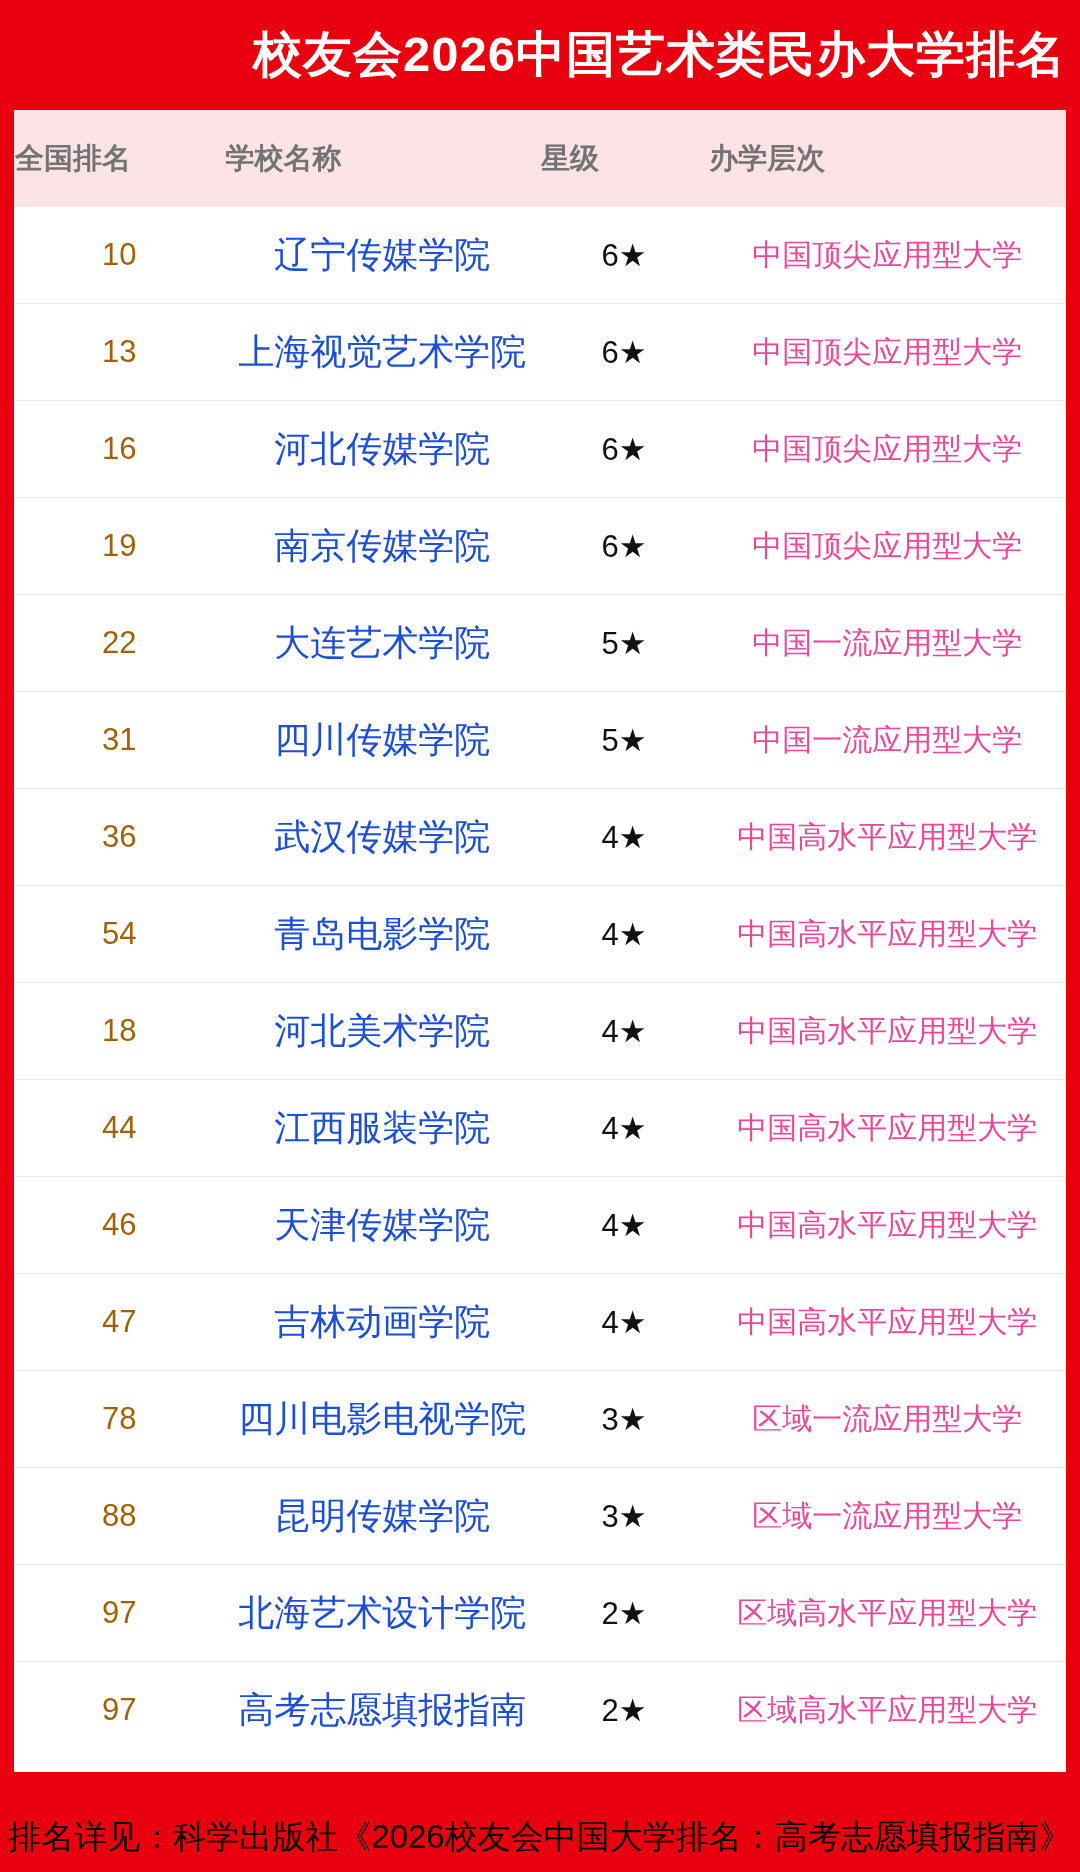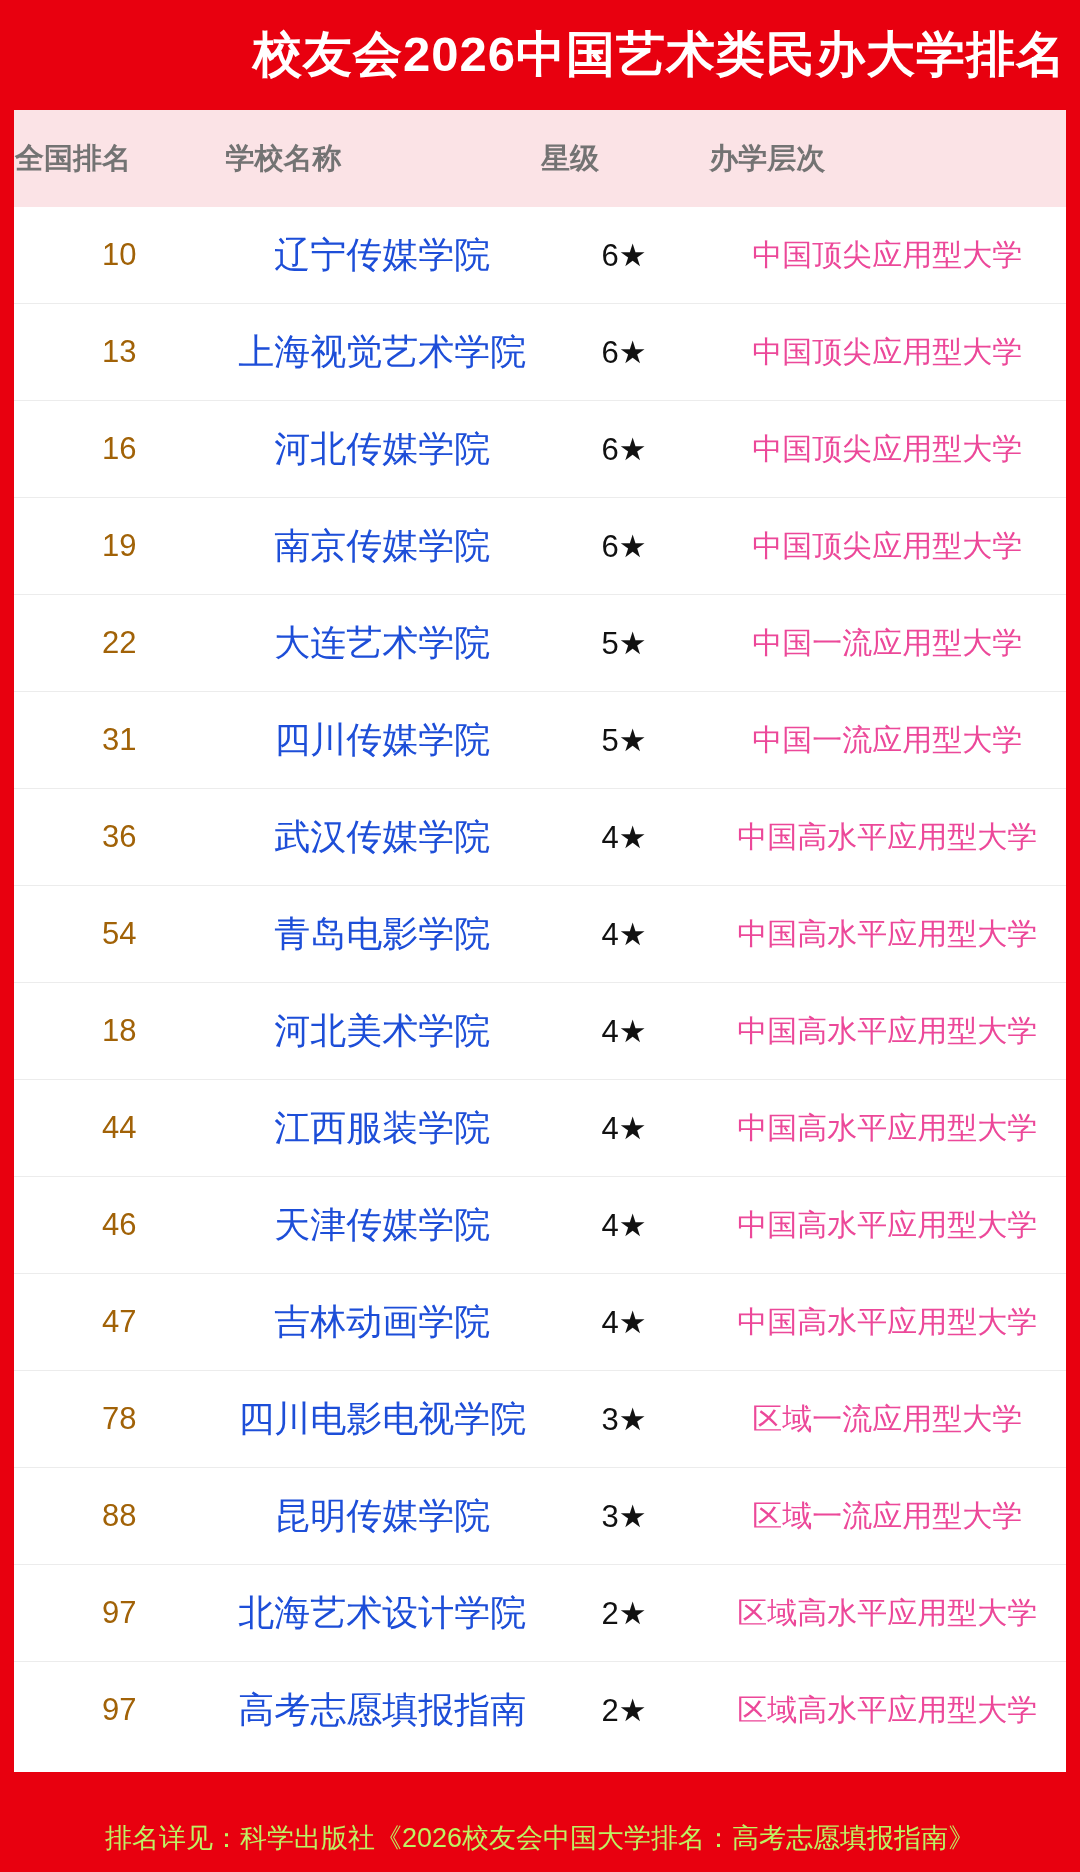--- a/index.html
+++ b/index.html
@@ -90,22 +90,22 @@
   col.c-star { width: 16%; }
   col.c-level { width: 34%; }
   .footer {
     height: 100px;
     flex: 0 0 auto;
     display: flex;
     align-items: center;
     justify-content: center;
   }
   .footer-text {
-    color: #bef264;
-    font-size: 27px;
+    color: #000000;
+    font-size: 33px;
     white-space: nowrap;
     margin-top: 31px;
   }
 </style>
 </head>
 <body>
 
 <div class="page">
 
   <div class="title-bar">

